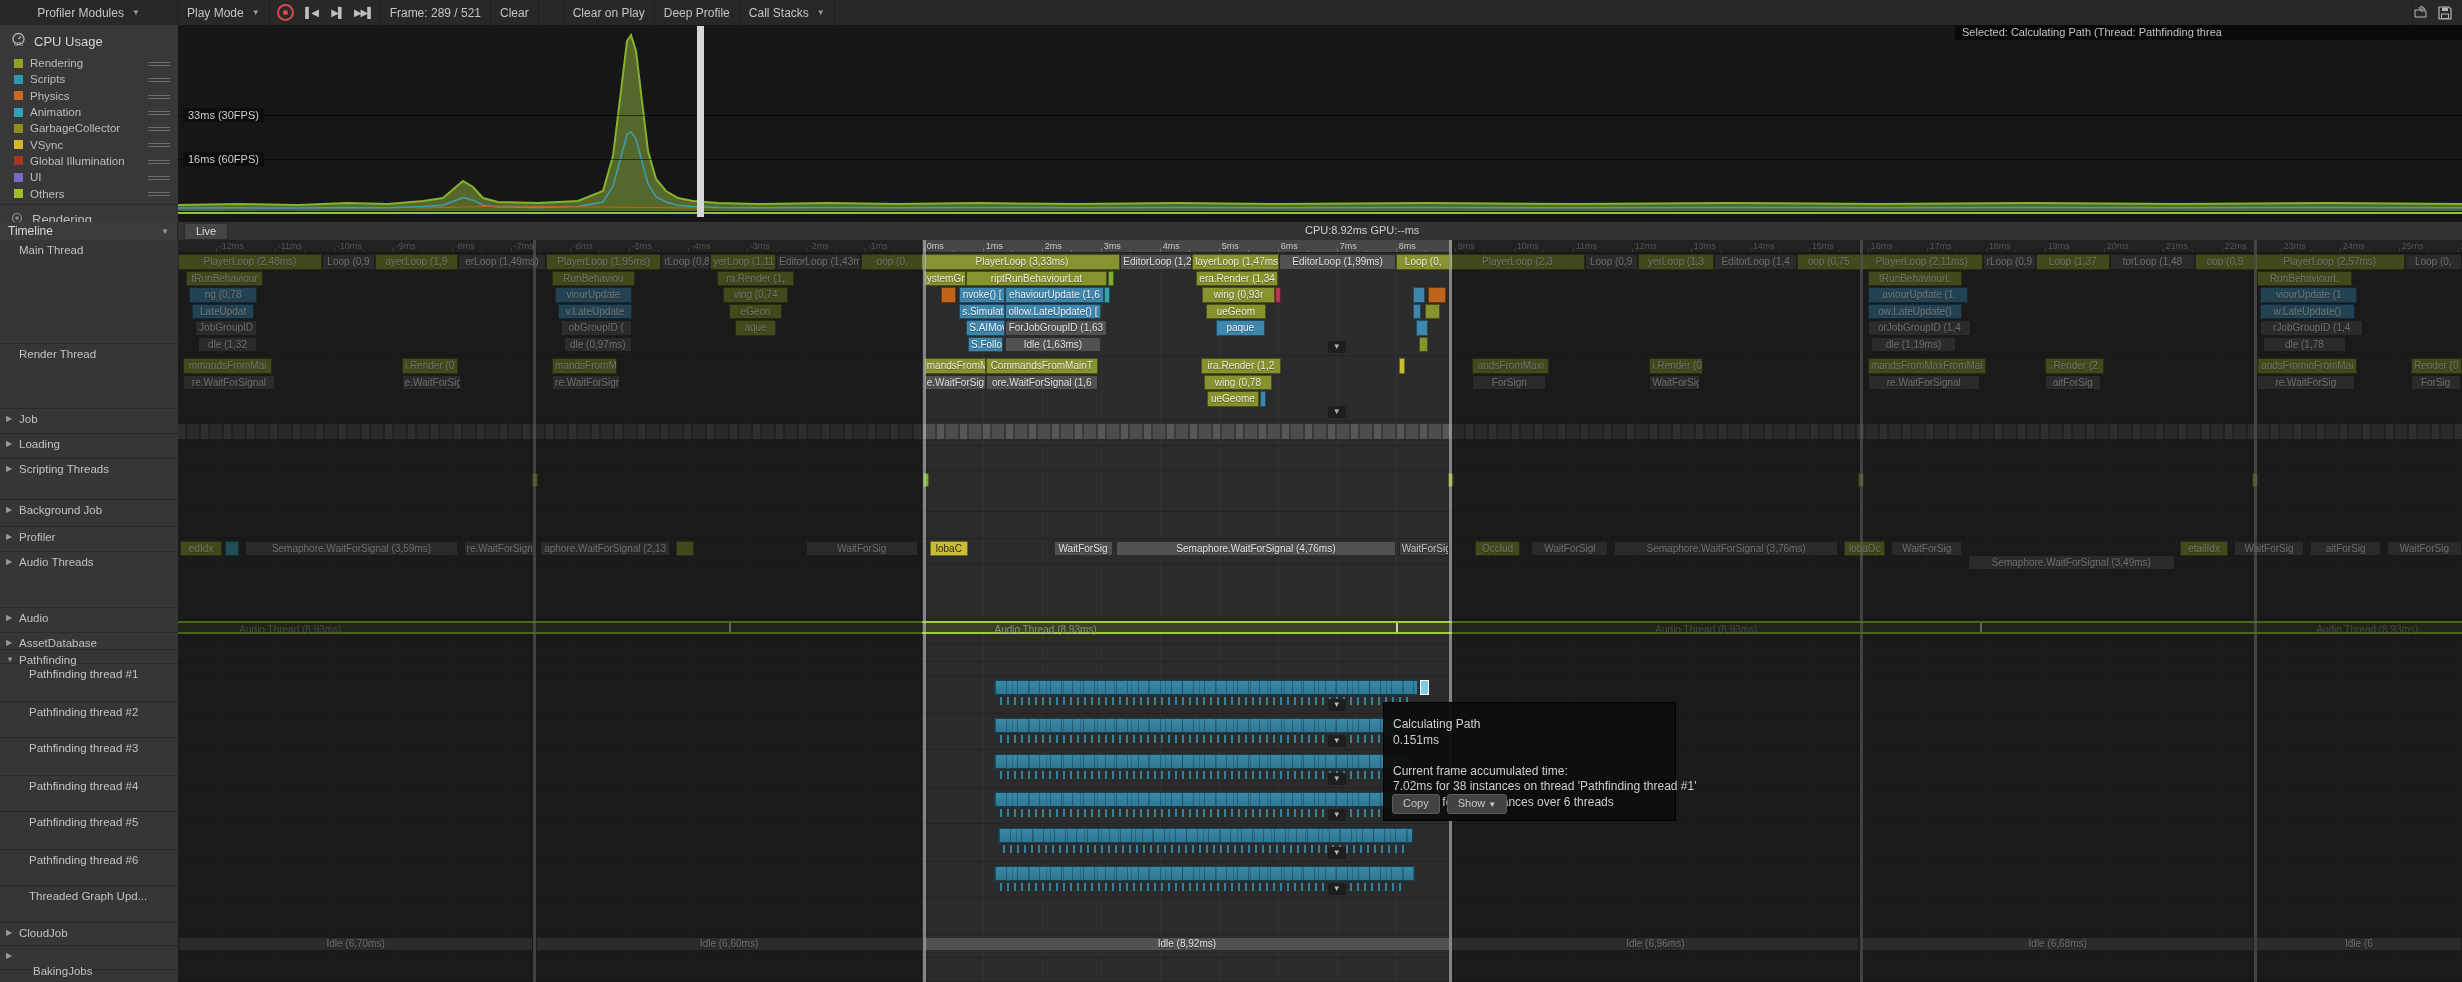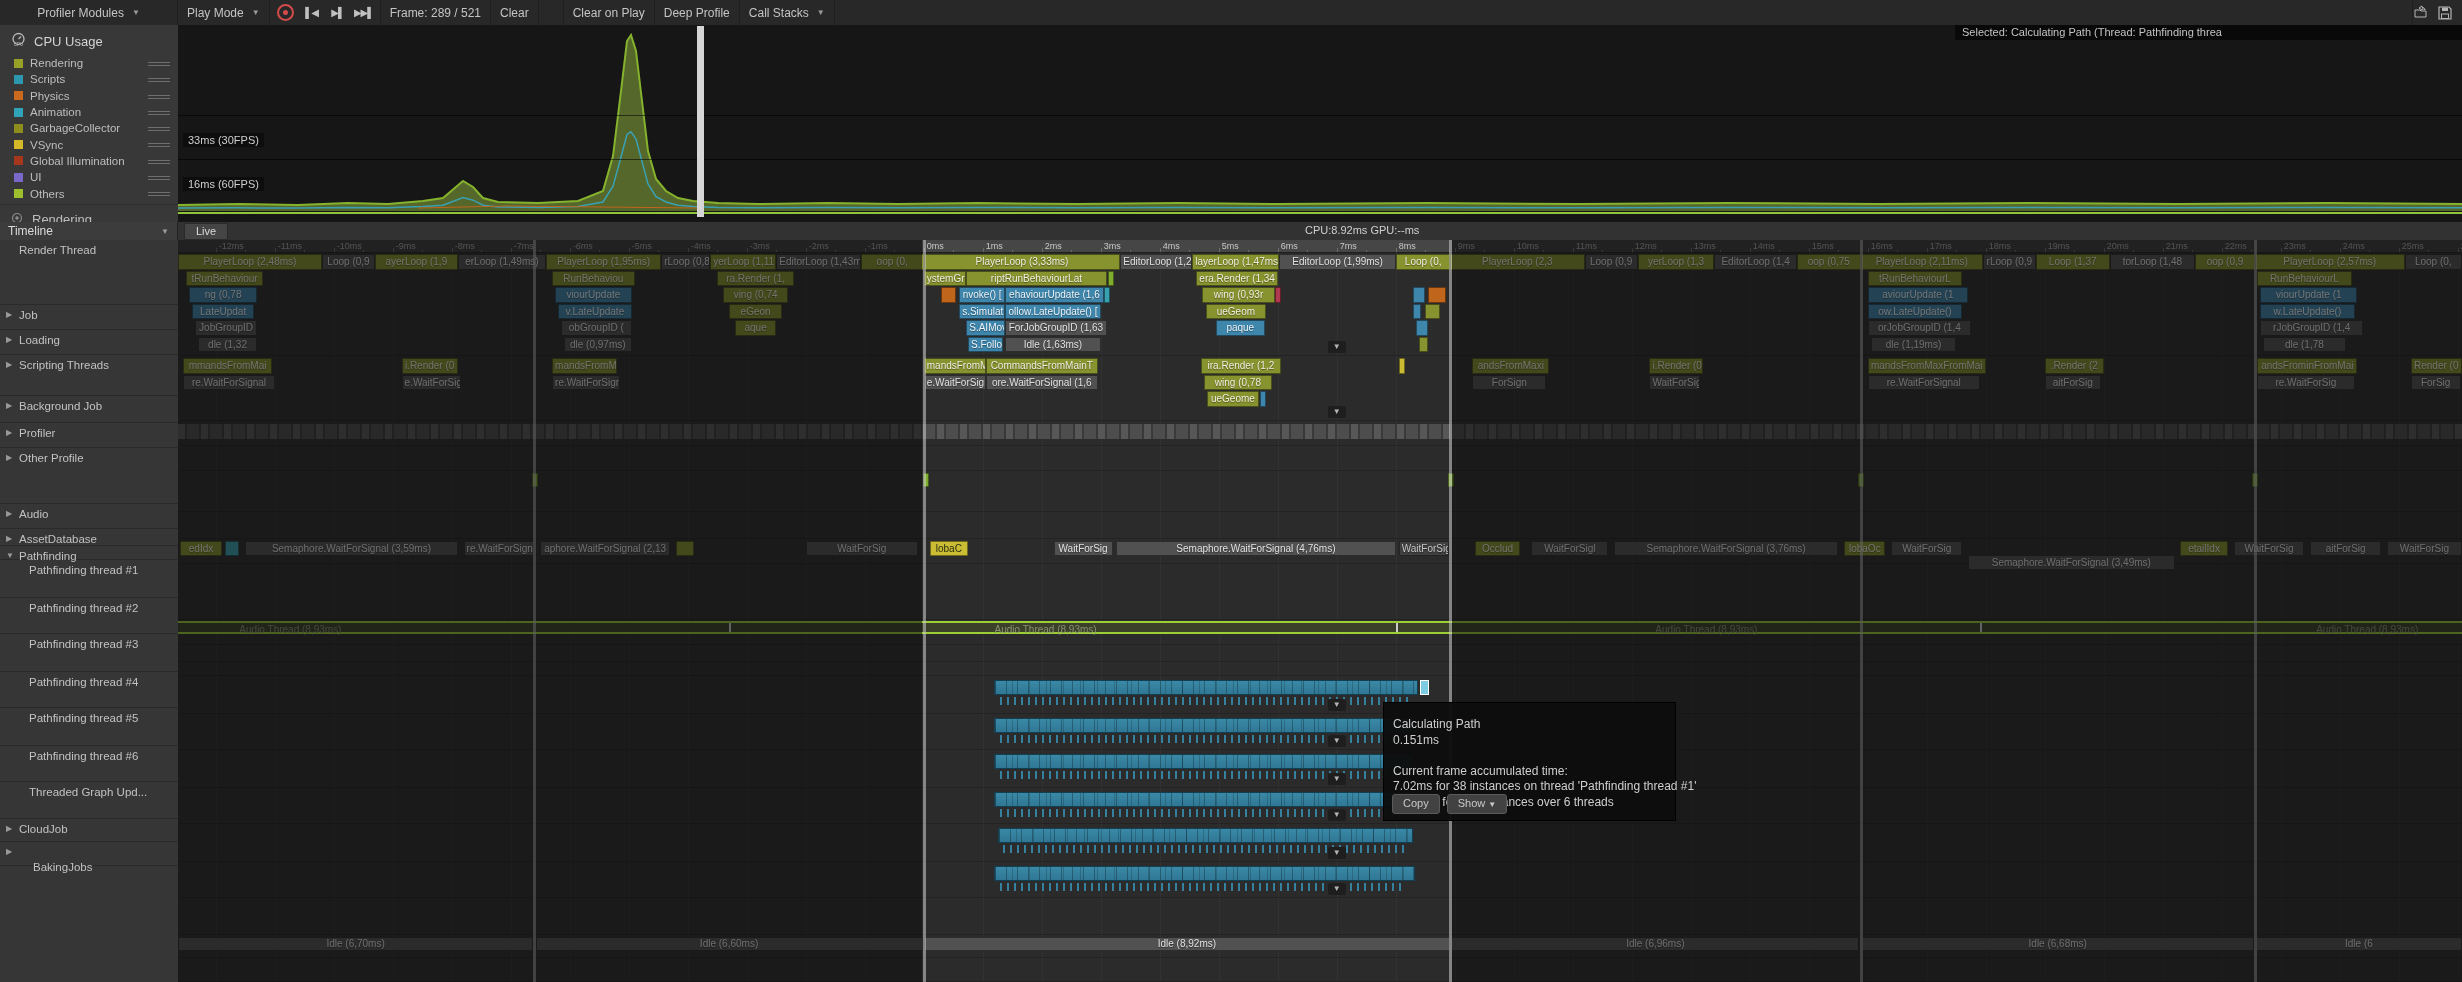--- a/index.html
+++ b/index.html
@@ -22,21 +22,21 @@
   
   #sidebar{position:absolute;left:0;top:25px;width:178px;height:197px;background:#383838;
            border-right:1px solid #1e1e1e;overflow:hidden;}
   .mod-header{display:flex;align-items:center;gap:7px;padding:7px 0 5px 10px;font-size:13px;color:#d4d4d4;}
   .legend-row{display:flex;align-items:center;height:16.3px;padding-left:14px;font-size:11.5px;color:#bdbdbd;position:relative;}
   .legend-sq{width:9px;height:9px;margin-right:7px;flex:0 0 auto;}
   .legend-handle{position:absolute;right:8px;top:5px;width:22px;}
   .legend-handle i{display:block;height:1px;background:#6e6e6e;margin:2px 0;}
   
   #chart{position:absolute;left:178px;top:25px;width:2284px;height:197px;background:#161616;overflow:hidden;}
-  .fps-badge{position:absolute;left:5px;background:#0d0d0d;color:#cfcfcf;font-size:11px;padding:1px 5px;z-index:3;margin-top:25px;}
+  .fps-badge{position:absolute;left:5px;background:#0d0d0d;color:#cfcfcf;font-size:11px;padding:1px 5px;z-index:3;}
   .hline{position:absolute;left:0;width:100%;height:1px;background:rgba(0,0,0,0.55);z-index:1;}
   #playhead{position:absolute;top:1px;height:191px;width:7px;background:#d6d6d6;z-index:4;}
   #sel-banner{position:absolute;right:0;top:0;height:15px;width:500px;background:rgba(8,8,8,0.88);
               color:#c3c3c3;font-size:11px;line-height:15px;padding:0 0 0 7px;white-space:nowrap;overflow:hidden;z-index:5;}
   
   #tl-header{position:absolute;left:0;top:222px;width:2462px;height:18px;background:#323232;border-bottom:1px solid #1d1d1d;}
   #tl-title{position:absolute;left:0;top:0;width:178px;height:18px;background:#3c3c3c;border-right:1px solid #222;
             font-size:12px;color:#dadada;display:flex;align-items:center;justify-content:space-between;padding:0 8px;box-sizing:border-box;}
   #live-btn{position:absolute;left:184px;top:1px;height:15px;background:#454545;border:1px solid #2a2a2a;border-radius:2px;
             color:#dcdcdc;font-size:11px;line-height:15px;padding:0 11px;}
@@ -257,20 +257,23 @@
   <div id="tl-header">
     <div id="tl-title">
       <span>Timeline</span>
       <span class="tb-caret">▼</span>
     </div>
     <div id="live-btn">Live</div>
     <div id="cpu-gpu">CPU:8.92ms  GPU:--ms</div>
   </div>
 
   <div id="tl-labels">
+      <div class="lab-row" style="height: 104px;">
+        <span class="txt" style="left: 19px;">Main Thread</span>
+      </div>
       <div class="lab-row" style="height: 65px;">
         <span class="txt" style="left: 19px;">Render Thread</span>
       </div>
       <div class="lab-row" style="height: 25px;">
         <span class="lab-arrow">▶</span>
         <span class="txt" style="left: 19px;">Job</span>
       </div>
       <div class="lab-row" style="height: 25px;">
         <span class="lab-arrow">▶</span>
         <span class="txt" style="left: 19px;">Loading</span>
@@ -282,21 +285,21 @@
       <div class="lab-row" style="height: 27px;">
         <span class="lab-arrow">▶</span>
         <span class="txt" style="left: 19px;">Background Job</span>
       </div>
       <div class="lab-row" style="height: 25px;">
         <span class="lab-arrow">▶</span>
         <span class="txt" style="left: 19px;">Profiler</span>
       </div>
       <div class="lab-row" style="height: 56px;">
         <span class="lab-arrow">▶</span>
-        <span class="txt" style="left: 19px;">Other Profile</span>
+        <span class="txt" style="left: 19px;">Audio Threads</span>
       </div>
       <div class="lab-row" style="height: 25px;">
         <span class="lab-arrow">▶</span>
         <span class="txt" style="left: 19px;">Audio</span>
       </div>
       <div class="lab-row" style="height: 17px;">
         <span class="lab-arrow">▶</span>
         <span class="txt" style="left: 19px;">AssetDatabase</span>
       </div>
       <div class="lab-row" style="height: 14px;">

